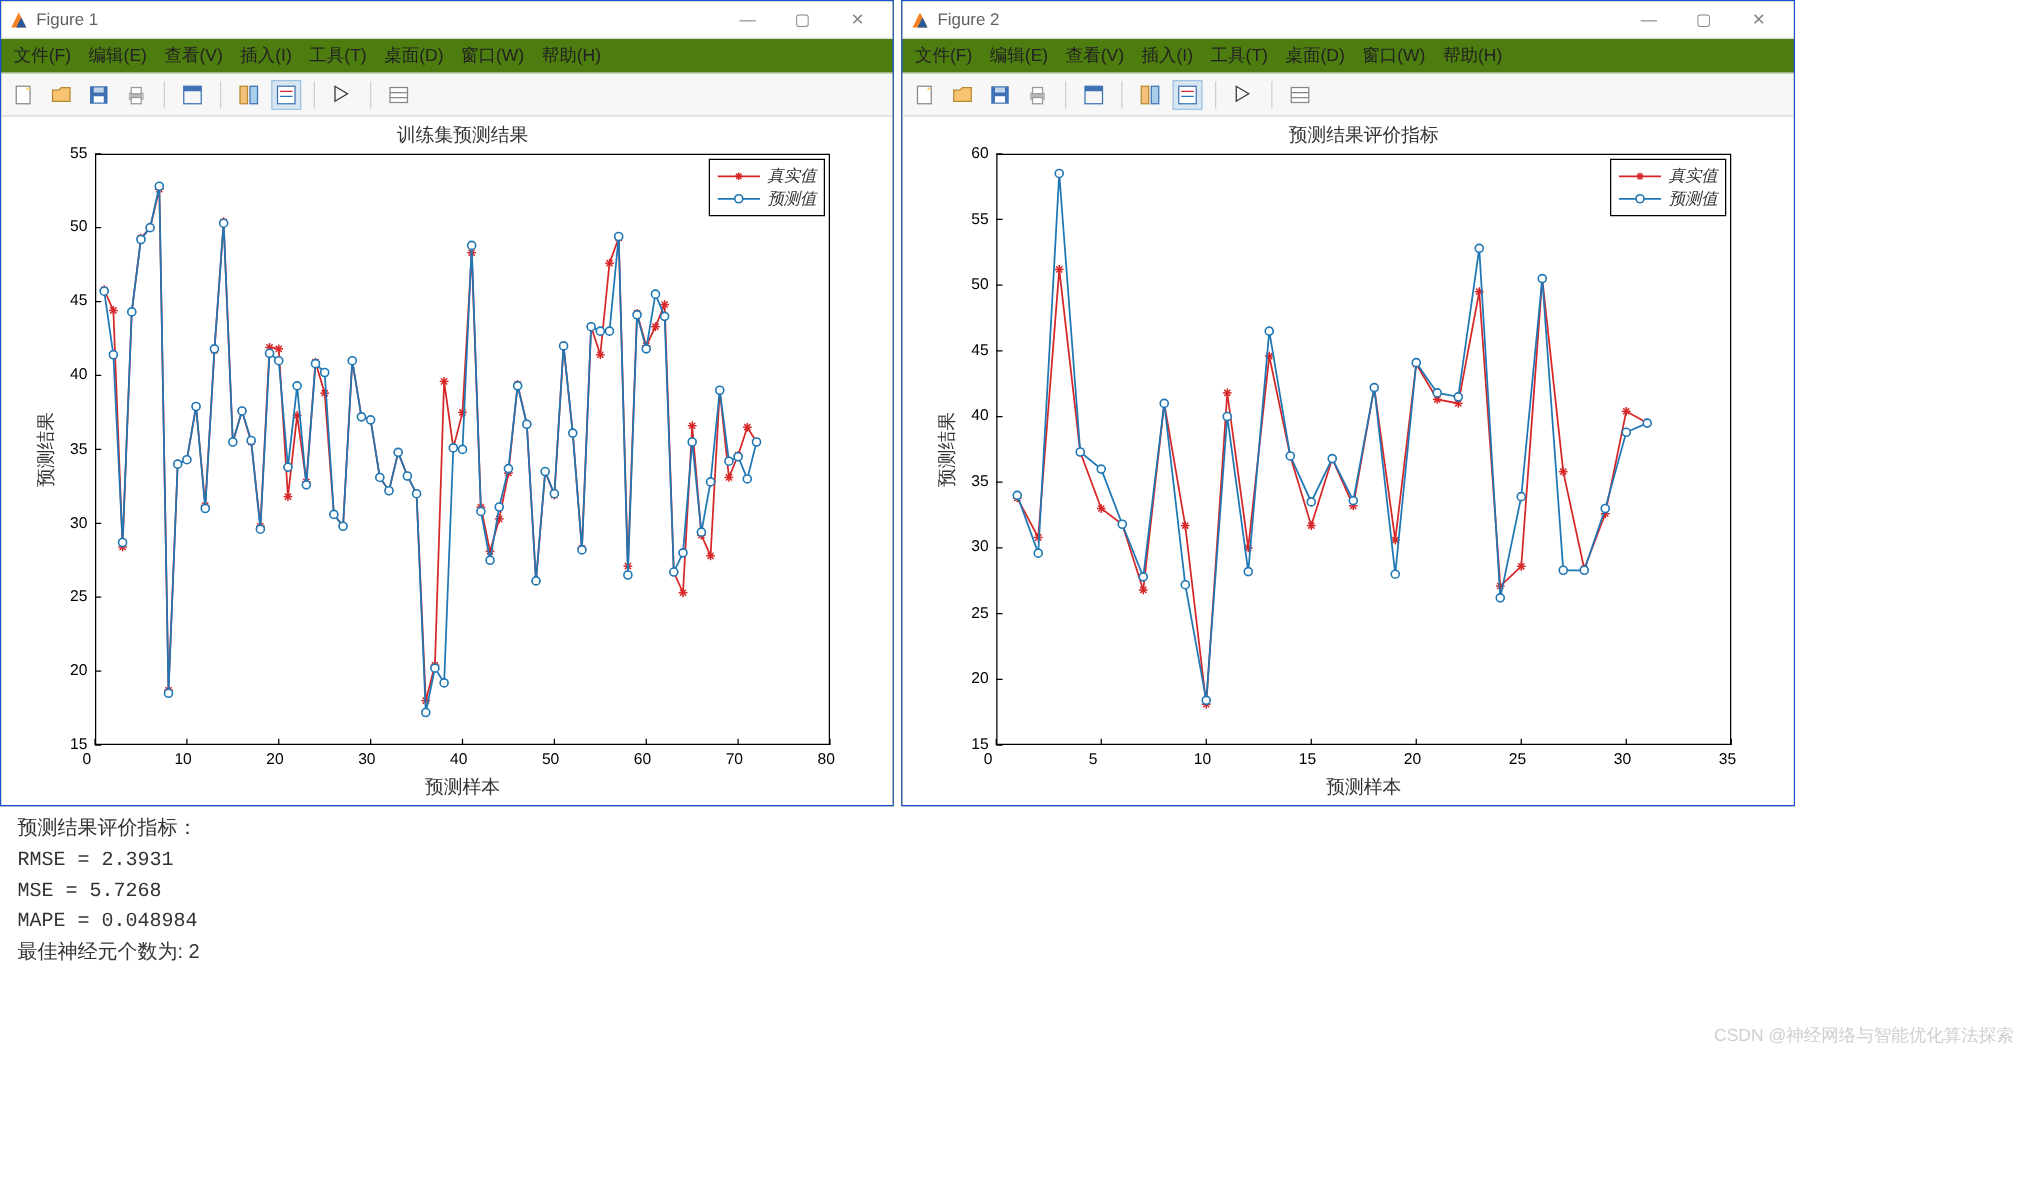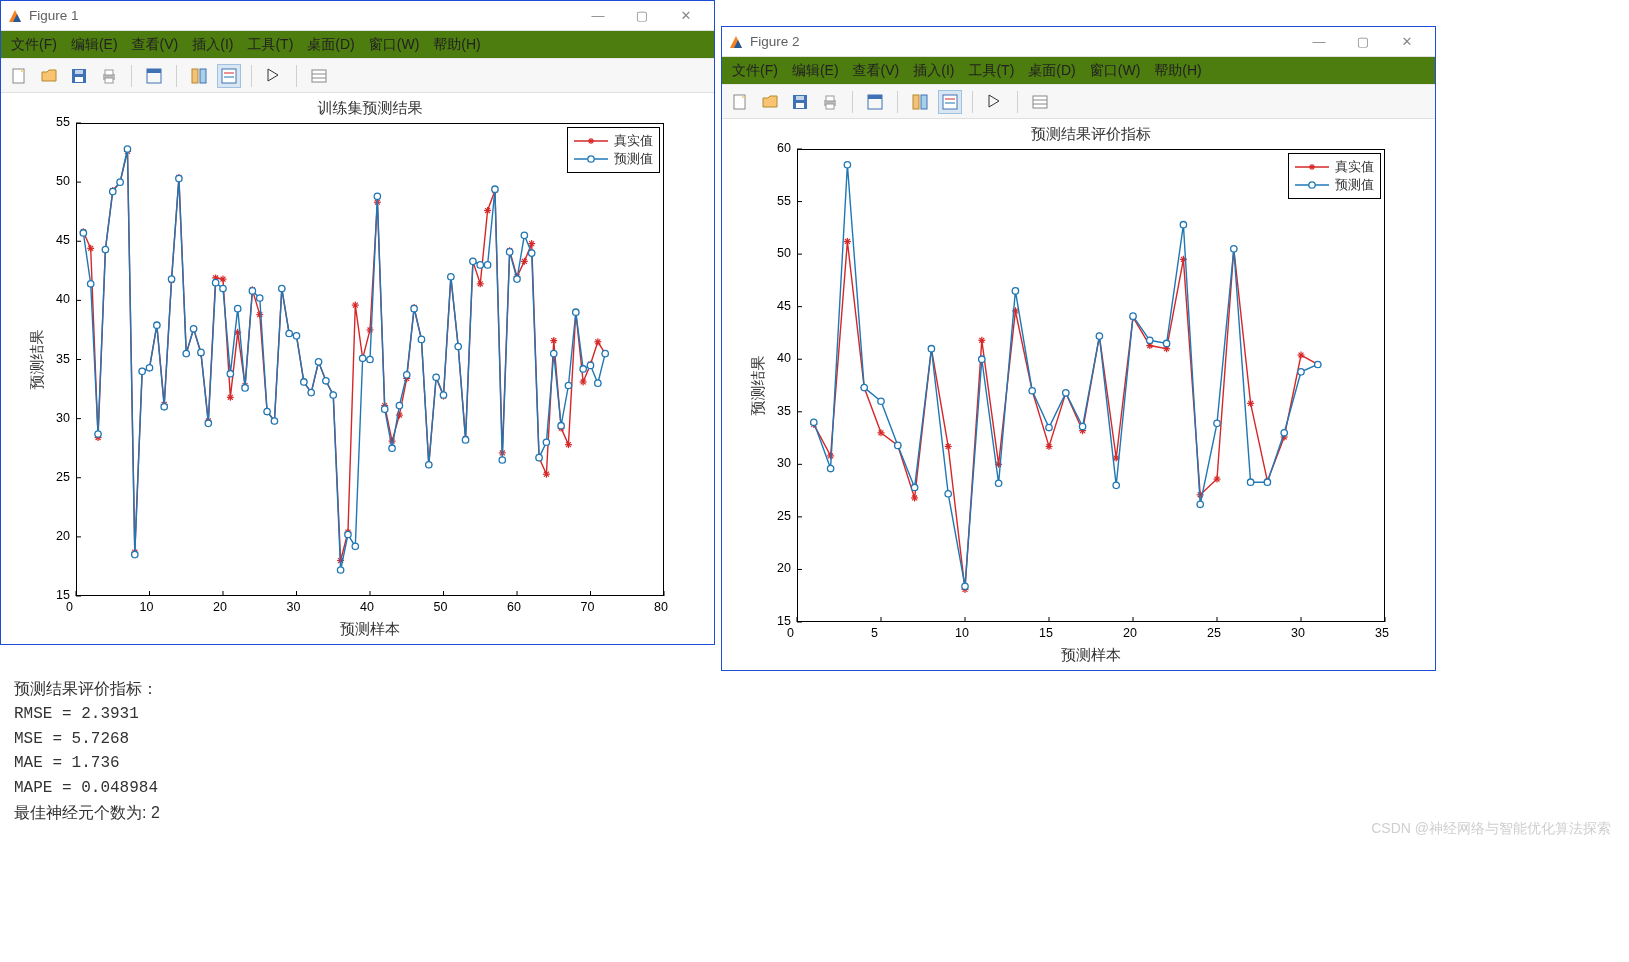--- a/index.html
+++ b/index.html
@@ -1,40 +1,40 @@
 <!DOCTYPE html>
 <html><head>
 <meta charset="utf-8">
 <style>
   * { box-sizing: border-box; }
   html, body { margin: 0; padding: 0; width: 1629px; height: 962px;
     font-family: "Microsoft YaHei", "Segoe UI", sans-serif; background: #fff; color: #333; }
   .windows { display: flex; }
   .figwin { width: 715px; height: 645px; border: 1px solid #1d4ed8; background: #4d7c0f; }
-  .figwin + .figwin { margin-left: 6px; margin-top: 26px; }
+  .figwin + .figwin { margin-left: 6px; }
   .titlebar { height: 30px; display: flex; align-items: center; padding: 0 6px;
     background: #fff; border-bottom: 1px solid #e0e0e0; font-size: 13.5px; color: #616161; }
   .titlebar .logo { width: 16px; height: 16px; margin-right: 6px; }
   .titlebar .spacer { flex: 1; }
   .winbtn { width: 44px; height: 28px; display: flex; align-items: center; justify-content: center;
     color: #888; font-size: 13px; }
   .menubar { height: 28px; display: flex; align-items: center; gap: 14px; padding: 0 10px;
     font-size: 14px; color: #222; border-bottom: 1px solid #e8e8e8; }
   .toolbar { height: 34px; display: flex; align-items: center; gap: 6px; padding: 0 6px;
     border-bottom: 1px solid #e0e0e0; background: #f7f7f7; }
   .tb { width: 24px; height: 24px; display: flex; align-items: center; justify-content: center; }
   .tb.active { background: #d8e6f2; border: 1px solid #9fc2e0; }
   .tsep { width: 1px; height: 22px; background: #d0d0d0; margin: 0 4px; }
   .plot-canvas { position: relative; width: 100%; height: calc(100% - 30px - 28px - 34px); background: #fff; }
   .axes-box { position: absolute; border: 1px solid #000; }
   .axis-title { position: absolute; font-size: 15px; text-align: center; }
   .ylabel { transform: rotate(-90deg); transform-origin: center; white-space: nowrap; }
   .tick { position: absolute; font-size: 12.5px; color: #000; }
   .legend { position: absolute; border: 1px solid #000; background: #fff; font-size: 13px; padding: 4px 6px; }
-  .legend div { display: flex; align-items: center; gap: 6px; white-space: nowrap; }
+  .legend div { display: flex; align-items: center; gap: 6px; white-space: nowrap; font-style: italic; }
   .leg-sample { width: 34px; height: 12px; position: relative; }
   svg.plot { position: absolute; inset: 0; }
   .console { padding: 6px 14px; font-size: 16px; line-height: 1.55; }
   .console .mono { font-family: Consolas, "Courier New", monospace; }
   .watermark { position: absolute; right: 18px; top: 820px; color: #cfcfcf; font-size: 14px; }
 </style>
 </head>
 <body>
 
 <div class="windows">
@@ -1068,18 +1068,17 @@
           </div>
         </div>
       </div>
   </div>
 </div>
 
 <div class="console">
   <div>预测结果评价指标：</div>
   <div class="mono">RMSE = 2.3931</div>
   <div class="mono">MSE  = 5.7268</div>
-  <div class="mono">MAE  = 1.736</div>
   <div class="mono">MAPE = 0.048984</div>
   <div>最佳神经元个数为: 2</div>
 </div>
 
 <div class="watermark">CSDN @神经网络与智能优化算法探索</div>
 
 </body></html>

